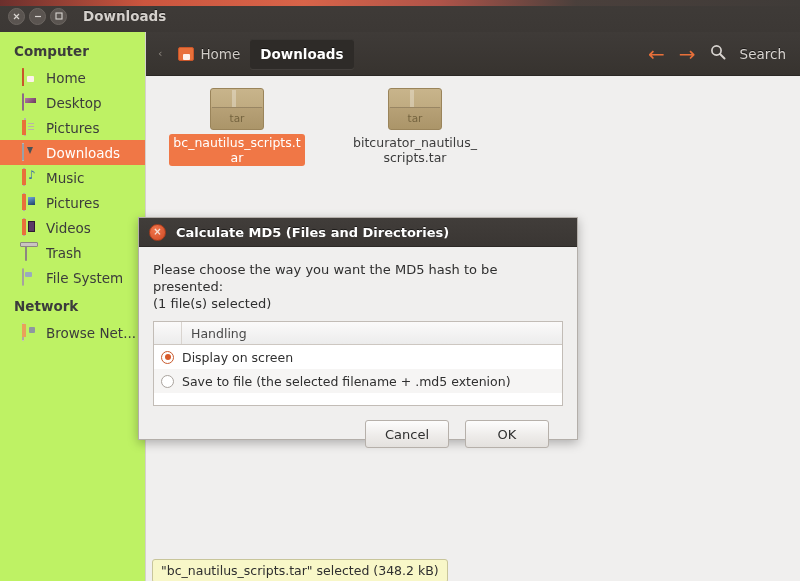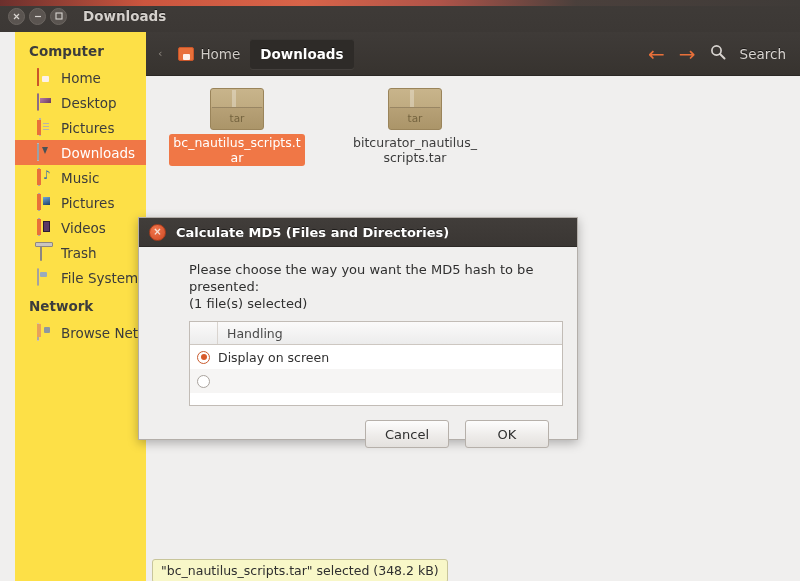--- a/index.html
+++ b/index.html
@@ -45,23 +45,23 @@
     margin-left: 16px;
     color: #d4d0cc;
     font-size: 13.5px;
     font-weight: bold;
     position: relative; z-index: 3;
     text-shadow: 0 -1px 0 rgba(0,0,0,.5);
   }
 
   
   .sidebar {
-    position: absolute; left: 15px; top: 32px;
+    position: absolute; left: 0; top: 32px;
     width: 146px; height: 549px;
-    background: #fde047;
+    background: #bef264;
     border-right: 1px solid #d4d0cc;
     padding-top: 6px;
     overflow: hidden;
   }
   .side-head {
     font-size: 13.5px; font-weight: bold; color: #3c3c3c;
     padding: 5px 0 6px 14px;
   }
   .side-item {
     display: flex; align-items: center;
@@ -226,21 +226,21 @@
     background: radial-gradient(circle at 35% 30%, #f1764c, #cf4a25);
     border: 1px solid #a93d1d;
     display: flex; align-items: center; justify-content: center;
     color: #f6e3da; font-size: 10px; font-weight: bold; line-height: 1;
     cursor: default;
   }
   .dlg-title-text {
     color: #ffffff; font-size: 13px; font-weight: bold;
     text-shadow: 0 -1px 0 rgba(0,0,0,.55);
   }
-  .dlg-body { padding: 14px 14px 0 14px; margin-left: 36px; }
+  .dlg-body { padding: 14px 14px 0 14px; }
   .dlg-prompt {
     font-size: 13px; color: #2f2f2f; line-height: 17px; margin-bottom: 9px;
   }
   .dlg-list {
     border: 1px solid #c2bcb6;
     background: #ffffff;
     height: 85px;
   }
   .dlg-list-head {
     display: flex; height: 23px;
@@ -430,20 +430,21 @@
           <div class="dlg-col-title">Handling</div>
         </div>
 
         <div class="dlg-row">
           <span class="radio on"></span>
           <span>Display on screen</span>
         </div>
 
         <div class="dlg-row alt">
           <span class="radio"></span>
+          <span>Save to file (the selected filename + .md5 extenion)</span>
         </div>
       </div>
 
       <div class="dlg-actions">
         <button class="btn">Cancel</button>
         <button class="btn">OK</button>
       </div>
     </div>
   </div>
 

